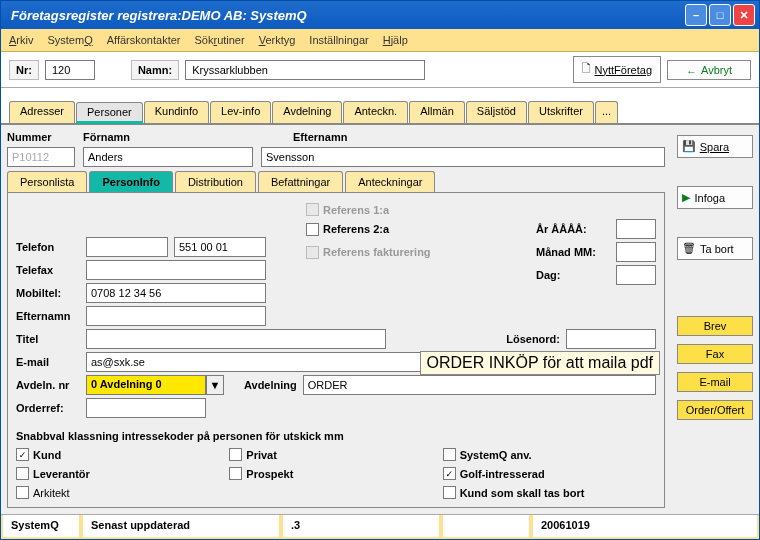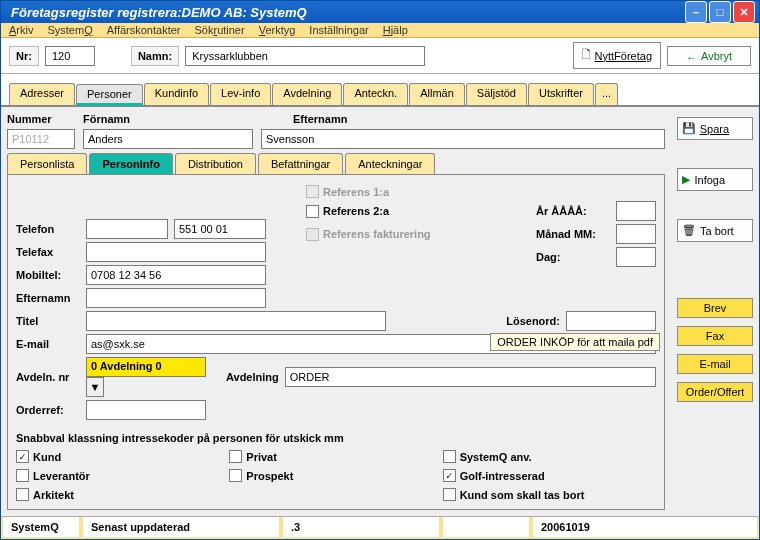--- a/index.html
+++ b/index.html
@@ -44,24 +44,24 @@
 .sub-panel { border:1px solid #888; background:#efefef; padding:8px; }
 .form-row { display:flex; align-items:center; gap:6px; margin-bottom:3px; }
 .flabel { width:64px; font-weight:bold; }
 .finput { border:1px solid #7a7a7a; background:#fff; padding:2px 4px; height:20px; }
 .chk { display:flex; align-items:center; gap:4px; }
 .chkbox { width:13px; height:13px; border:1px solid #7a7a7a; background:#fff; display:inline-flex; align-items:center; justify-content:center; font-size:9px; }
 .chkbox.dis { background:#e8e8e8; border-color:#bbb; }
 .section-label { font-weight:bold; margin:12px 0 6px; }
 .chkgrid { display:flex; }
 .chkcol { flex:1; display:flex; flex-direction:column; gap:6px; }
-.combo { display:flex;flex-direction:column; }
+.combo { display:flex; }
 .combo .cval { border:1px solid #7a7a7a; background:#ffe800; padding:2px 4px; height:20px; width:120px; font-weight:bold; }
 .combo .carrow { width:18px; height:20px; border:1px solid #7a7a7a; background:#efefef; display:flex; align-items:center; justify-content:center; }
-.tooltip { position:absolute; background:#fffbe0; border:1px solid #888; padding:2px 6px; font-size:11px; }
+.tooltip { position:absolute; background:#fffbe0; border:1px solid #888; padding:2px 6px; font-size:16px; }
 .statusbar { height:26px; background:#fff; display:flex; border-top:1px solid #aaa; }
 .status-cell { border:2px solid #ffe28f; border-top:none; background:#fff; padding:4px 8px; font-weight:bold; }
 .status-cell:nth-child(1){width:80px;}
 .status-cell:nth-child(2){width:200px;}
 .status-cell:nth-child(3){width:160px;}
 .status-cell:nth-child(4){width:90px;}
 .status-cell:nth-child(5){flex:1;}
 </style>
 </head>
 <body>
@@ -236,21 +236,21 @@
             <div class="chk">
                 <span class="chkbox">✓</span>
                 <span style="font-weight:bold">Kund</span>
               </div>
             <div class="chk">
                 <span class="chkbox"></span>
                 <span style="font-weight:bold">Leverantör</span>
               </div>
             <div class="chk">
                 <span class="chkbox"></span>
-                <span style="font-weight:bold">Arkitekt</span>
+                <span style="font-weight:normal">Arkitekt</span>
               </div>
           </div>
           <div class="chkcol">
             <div class="chk">
                 <span class="chkbox"></span>
                 <span style="font-weight:bold">Privat</span>
               </div>
             <div class="chk">
                 <span class="chkbox"></span>
                 <span style="font-weight:bold">Prospekt</span>

